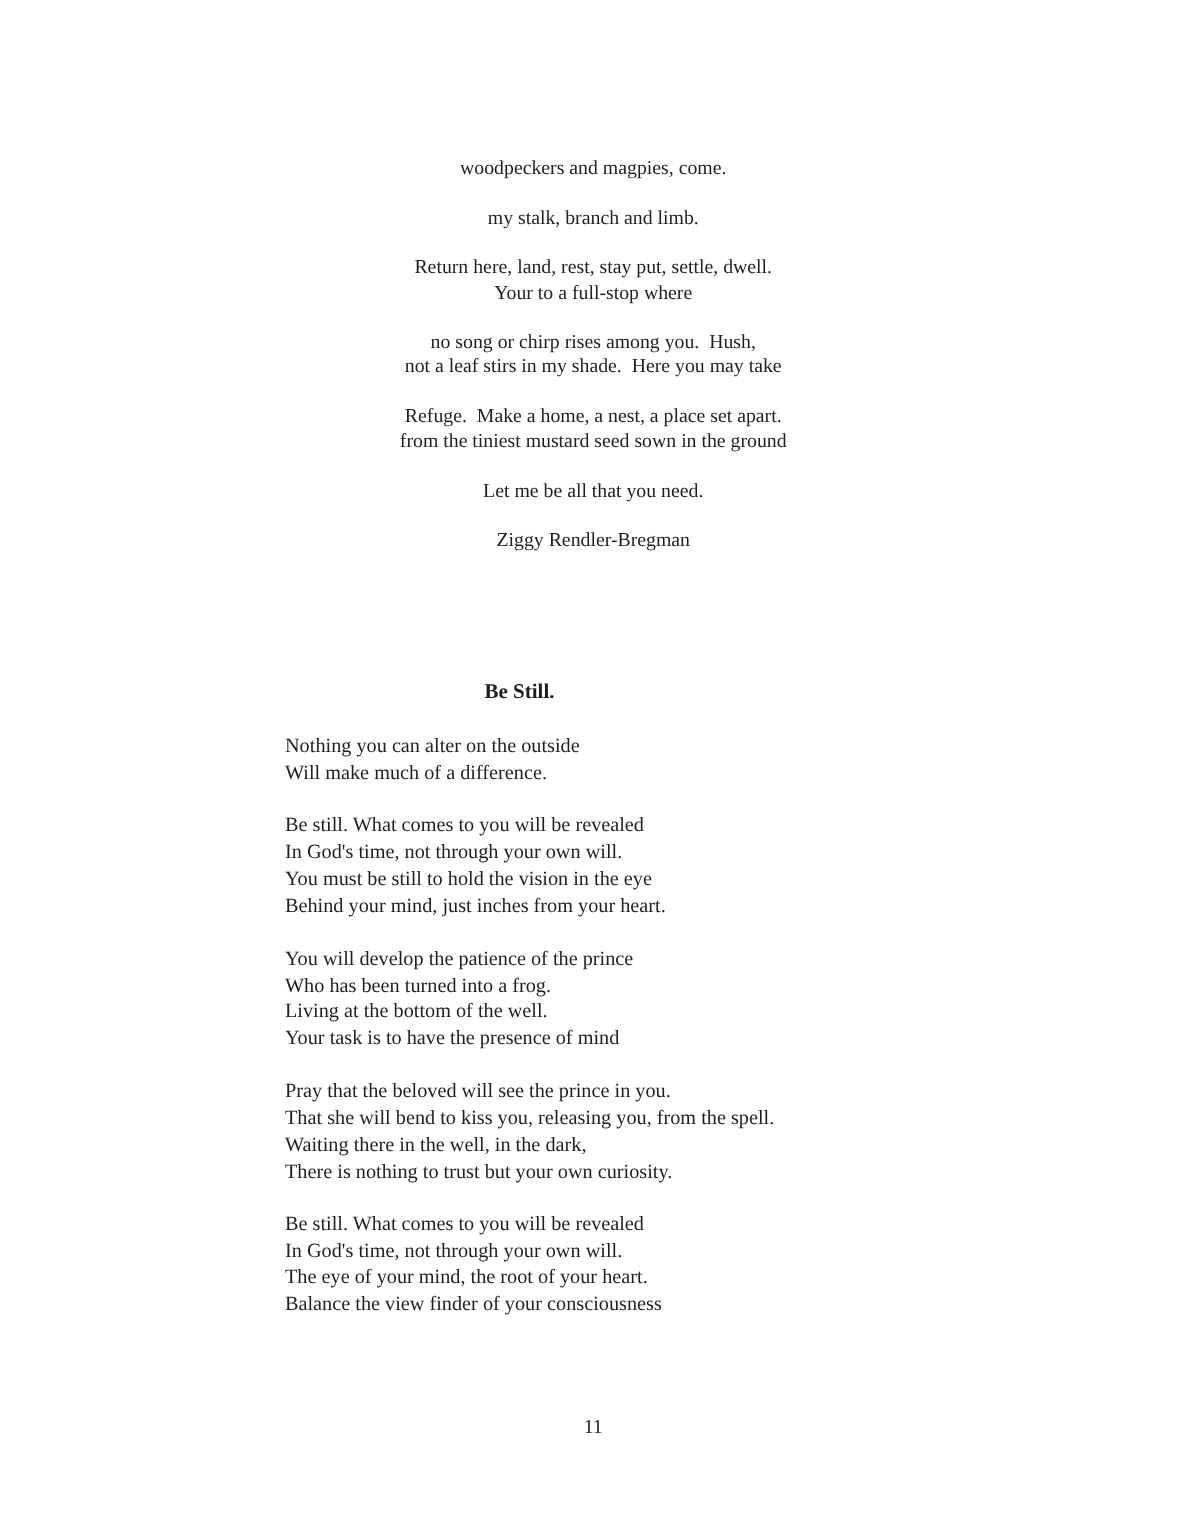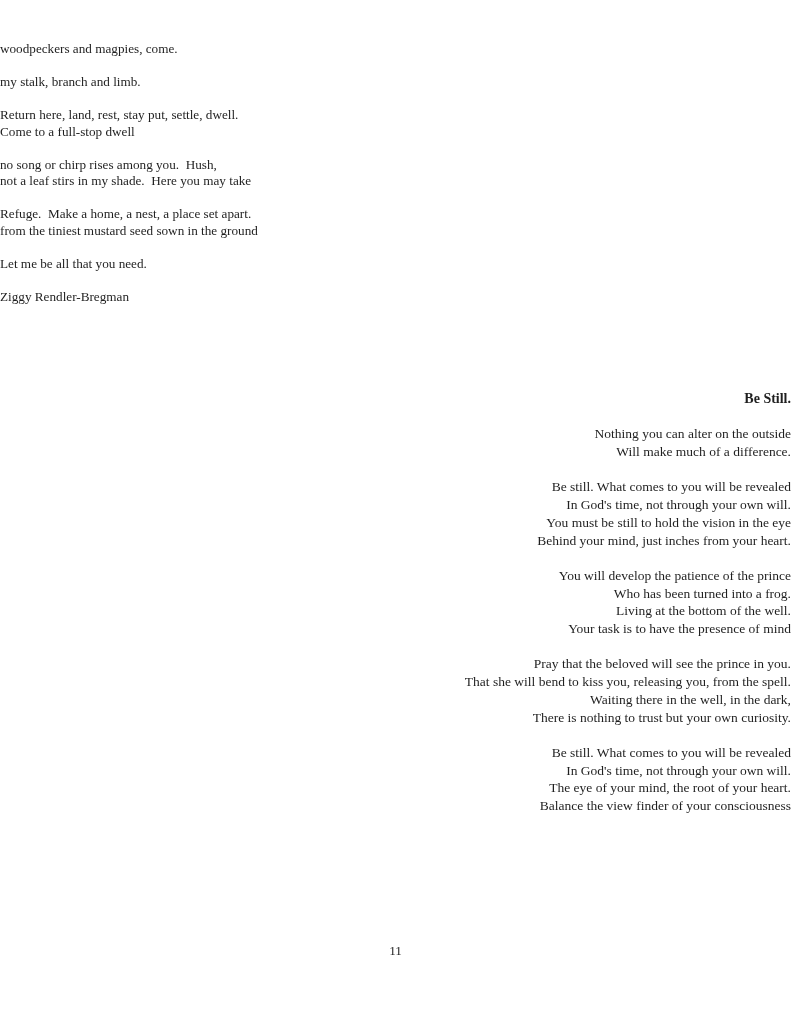--- a/index.html
+++ b/index.html
@@ -6,30 +6,31 @@
   .page {
     position: relative;
     width: 791px;
     height: 1023px;
     background: #ffffff;
     color: #1f1f1f;
     font-family: "Liberation Serif", "DejaVu Serif", serif;
     overflow: hidden;
   }
   .poem-centered {
-    padding-top: 41px;
+    padding-top: 104px;
+    text-align: center;
     font-size: 13.2px;
     line-height: 16.5px;
   }
   .poem-centered .stanza + .stanza { margin-top: 16.5px; }
   .author-line { }
   .poem-left {
     margin-top: 85px;
     padding-left: 190px;
-    text-align: right;
+    text-align: left;
     font-size: 13.5px;
     line-height: 17.7px;
   }
   .poem-title {
     font-weight: bold;
     font-size: 14px;
     margin: 0 0 17.7px 0;
     text-indent: 133px;
     line-height: 17.7px;
   }
@@ -51,21 +52,21 @@
 
   <section class="poem-centered">
     <div class="stanza">
       <div class="line">woodpeckers and magpies, come.</div>
     </div>
     <div class="stanza">
       <div class="line">my stalk, branch and limb.</div>
     </div>
     <div class="stanza">
       <div class="line">Return here, land, rest, stay put, settle, dwell.</div>
-      <div class="line">Come to a full-stop dwell</div>
+      <div class="line">Your to a full-stop where</div>
     </div>
     <div class="stanza">
       <div class="line">no song or chirp rises among you.  Hush,</div>
       <div class="line">not a leaf stirs in my shade.  Here you may take</div>
     </div>
     <div class="stanza">
       <div class="line">Refuge.  Make a home, a nest, a place set apart.</div>
       <div class="line">from the tiniest mustard seed sown in the ground</div>
     </div>
     <div class="stanza">

